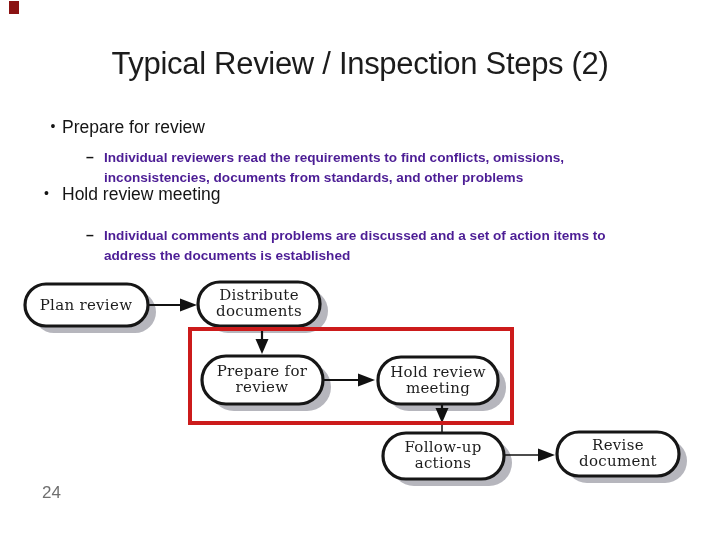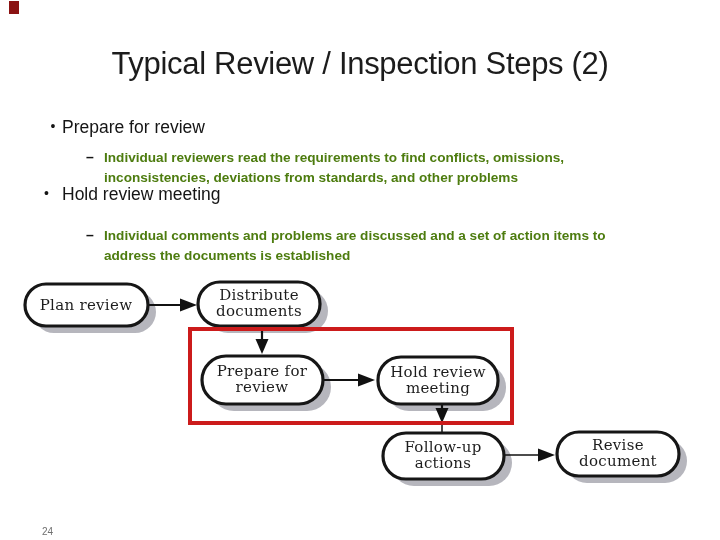--- a/index.html
+++ b/index.html
@@ -13,63 +13,63 @@
     text-align:center;font-size:31px;font-weight:400;color:#1c1c1c;
     letter-spacing:-0.3px;
   }
   .bullet-row{position:absolute;left:44px;color:#151515;}
   .bullet-row .dot{display:inline-block;width:18px;font-size:14px;vertical-align:2px;}
   .bullet-row .lbl{font-size:17.5px;}
   .row1{top:117px;text-align:center;}
   .row2{top:184px;}
   .sub{
     position:absolute;left:104px;width:575px;
-    font-size:13.6px;font-weight:600;color:#4d7c0f;line-height:20px;
+    font-size:13.6px;font-weight:600;color:#4c1d95;line-height:20px;
   }
   .sub1{top:148px;}
   .sub2{top:226px;}
   .dash{
     position:absolute;left:86px;font-size:14px;font-weight:700;color:#141414;
   }
   .dash1{top:149px;}
   .dash2{top:227px;}
   .diagram{position:absolute;left:0;top:270px;}
   .node-rect{fill:#ffffff;stroke:#161616;stroke-width:3.2px;}
   .shadow-rect{fill:#b6b6bd;stroke:none;}
   .node-text{
     font-family:"DejaVu Serif","Liberation Serif",serif;
     font-size:15px;fill:#1d1d1d;letter-spacing:0.3px;
   }
   .arrow-line{stroke:#111111;stroke-width:2.2px;}
   .arrow-line-thin{stroke:#111111;stroke-width:1.5px;}
   .arrow-head{fill:#111111;stroke:none;}
   .highlight-rect{fill:none;stroke-width:4px;}
   .page-num{
-    position:absolute;left:42px;top:526px;
-    font-size:10px;color:#6f6f6f;
+    position:absolute;left:42px;top:483px;
+    font-size:17px;color:#6f6f6f;
   }
 </style>
 </head>
 <body>
 
 <div class="slide">
 
   <svg class="corner-mark" width="10" height="13">
     <rect x="0" y="0" width="10" height="13" fill="#8b1212"></rect>
   </svg>
 
   <h1 class="title">Typical Review / Inspection Steps (2)</h1>
 
   <div class="bullet-row row1">
     <span class="dot">•</span><span class="lbl">Prepare for review</span>
   </div>
   <span class="dash dash1">–</span>
   <div class="sub sub1">
     <div>Individual reviewers read the requirements to find conflicts, omissions,</div>
-    <div>inconsistencies, deviations from standards, and other problems</div>
+    <div>inconsistencies, documents from standards, and other problems</div>
   </div>
 
   <div class="bullet-row row2">
     <span class="dot">•</span><span class="lbl">Hold review meeting</span>
   </div>
   <span class="dash dash2">–</span>
   <div class="sub sub2">
     <div>Individual comments and problems are discussed and a set of action items to</div>
     <div>address the documents is established</div>
   </div>

